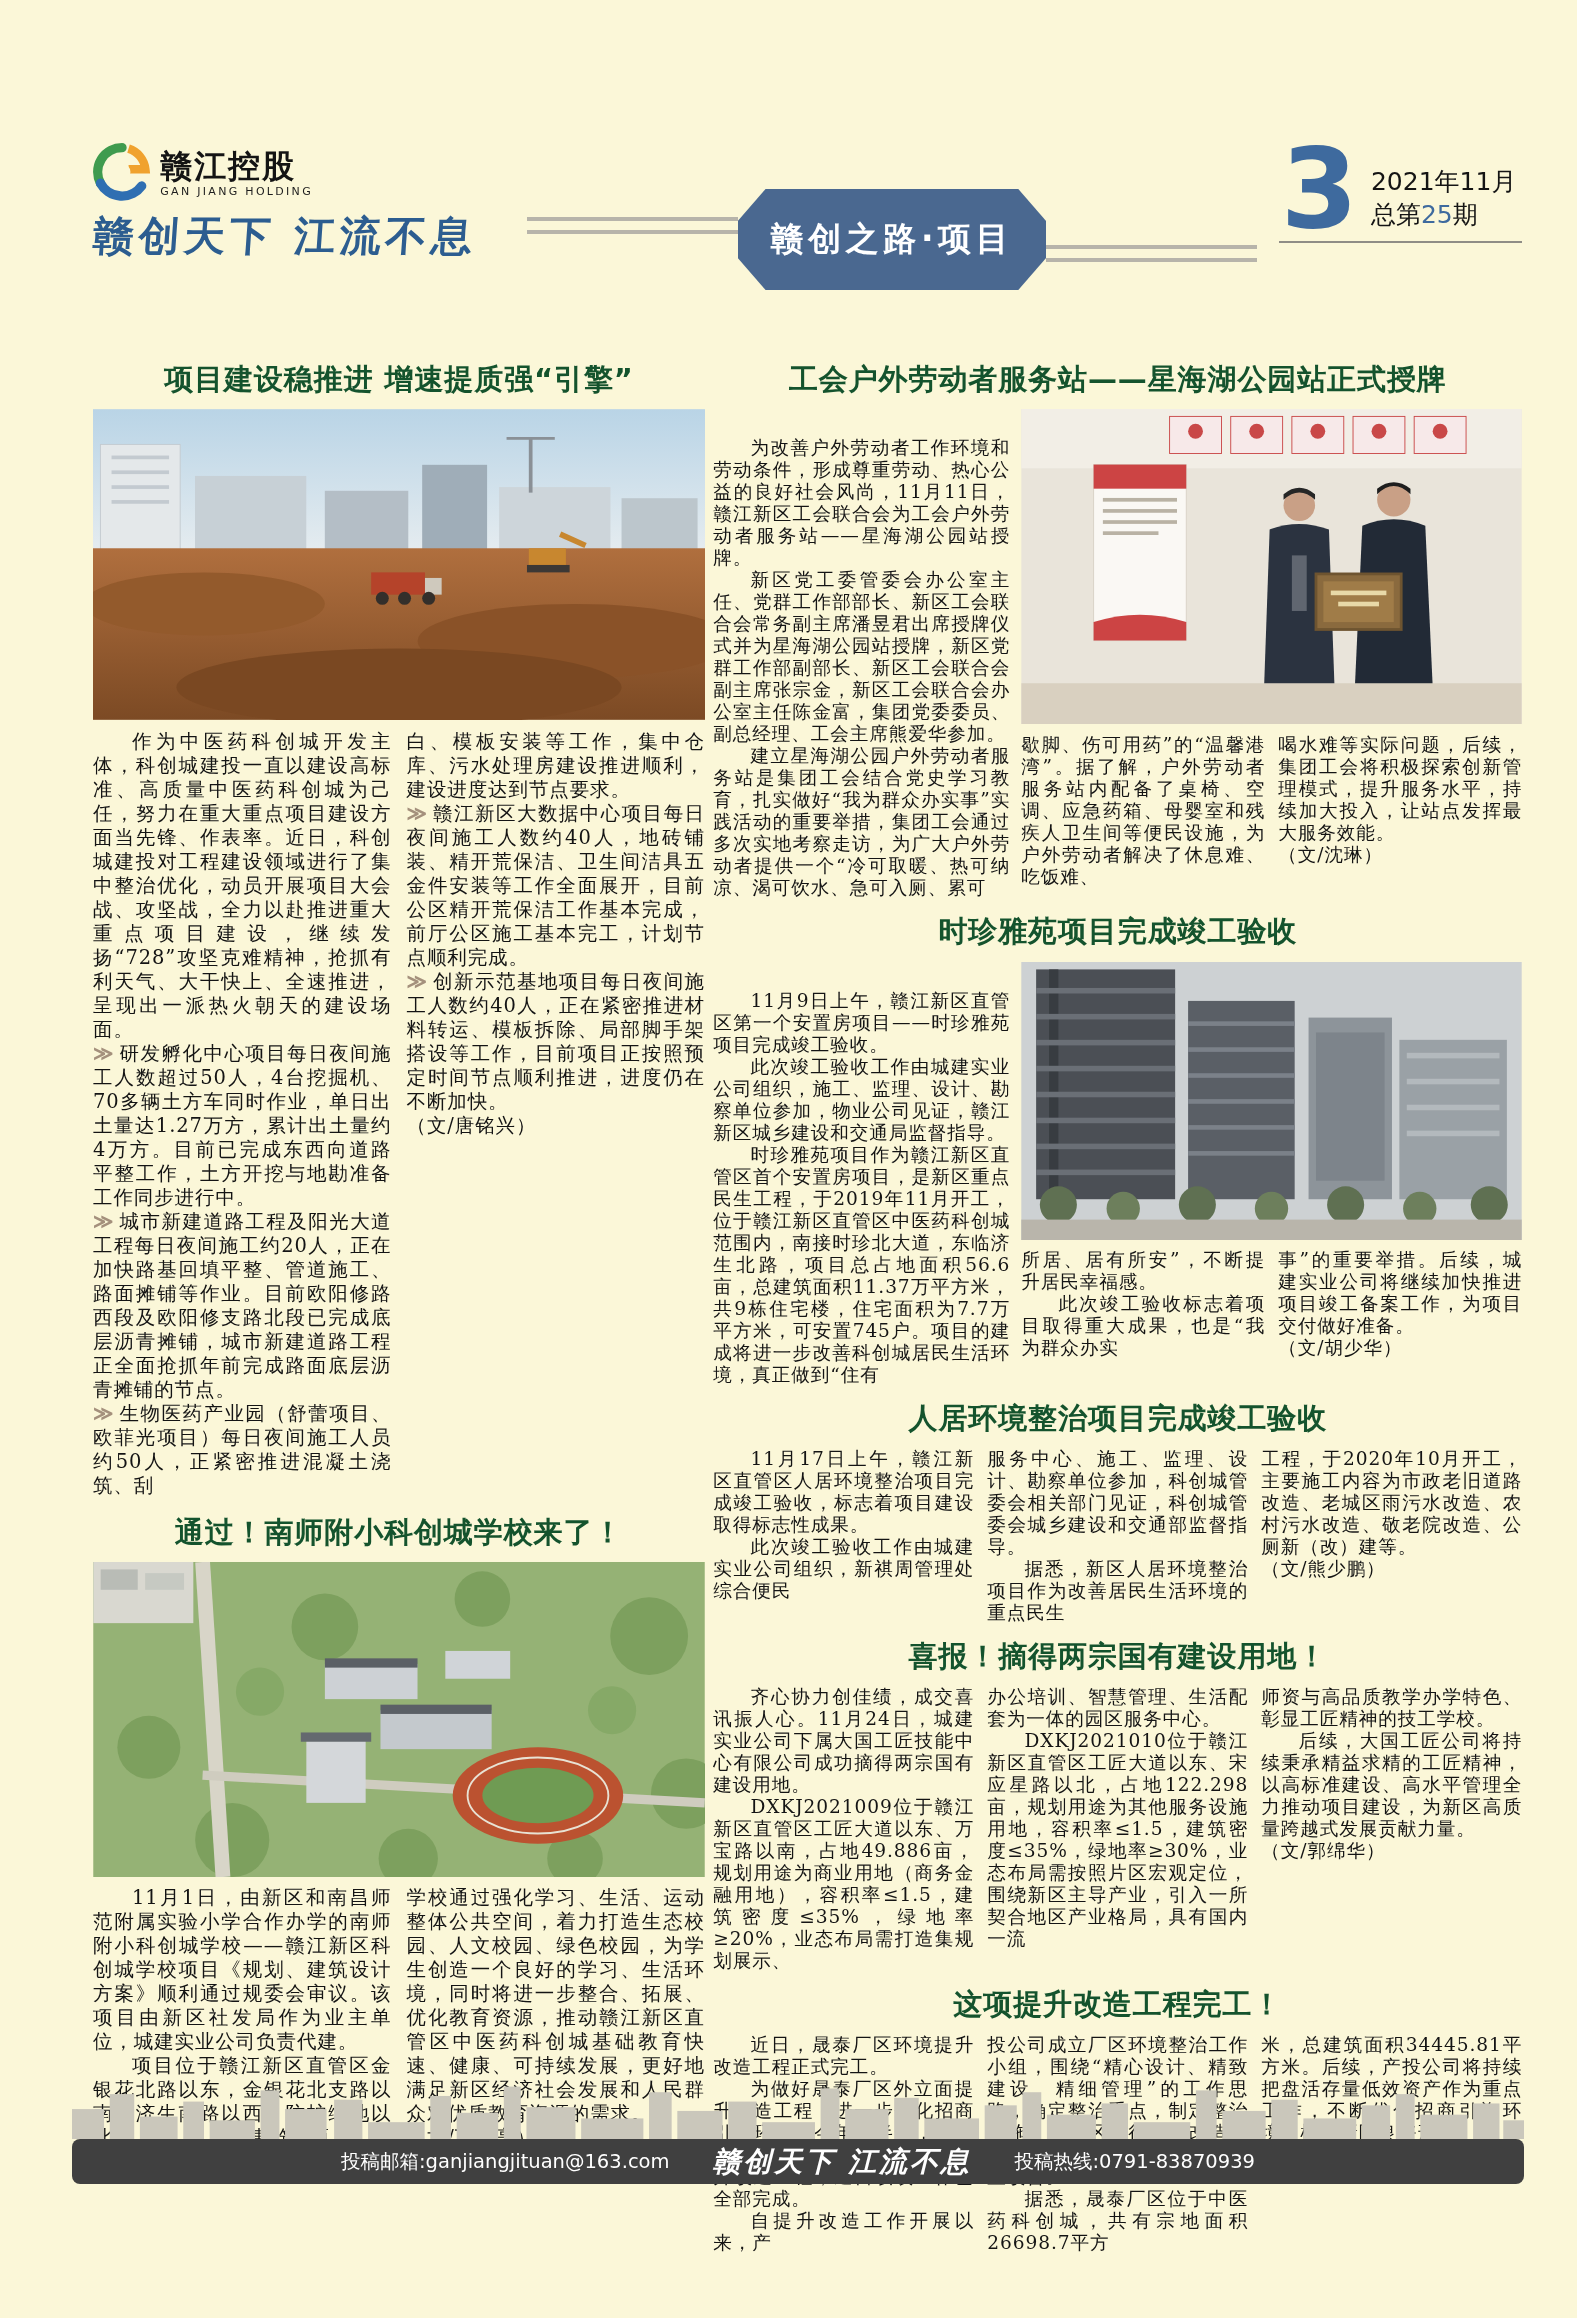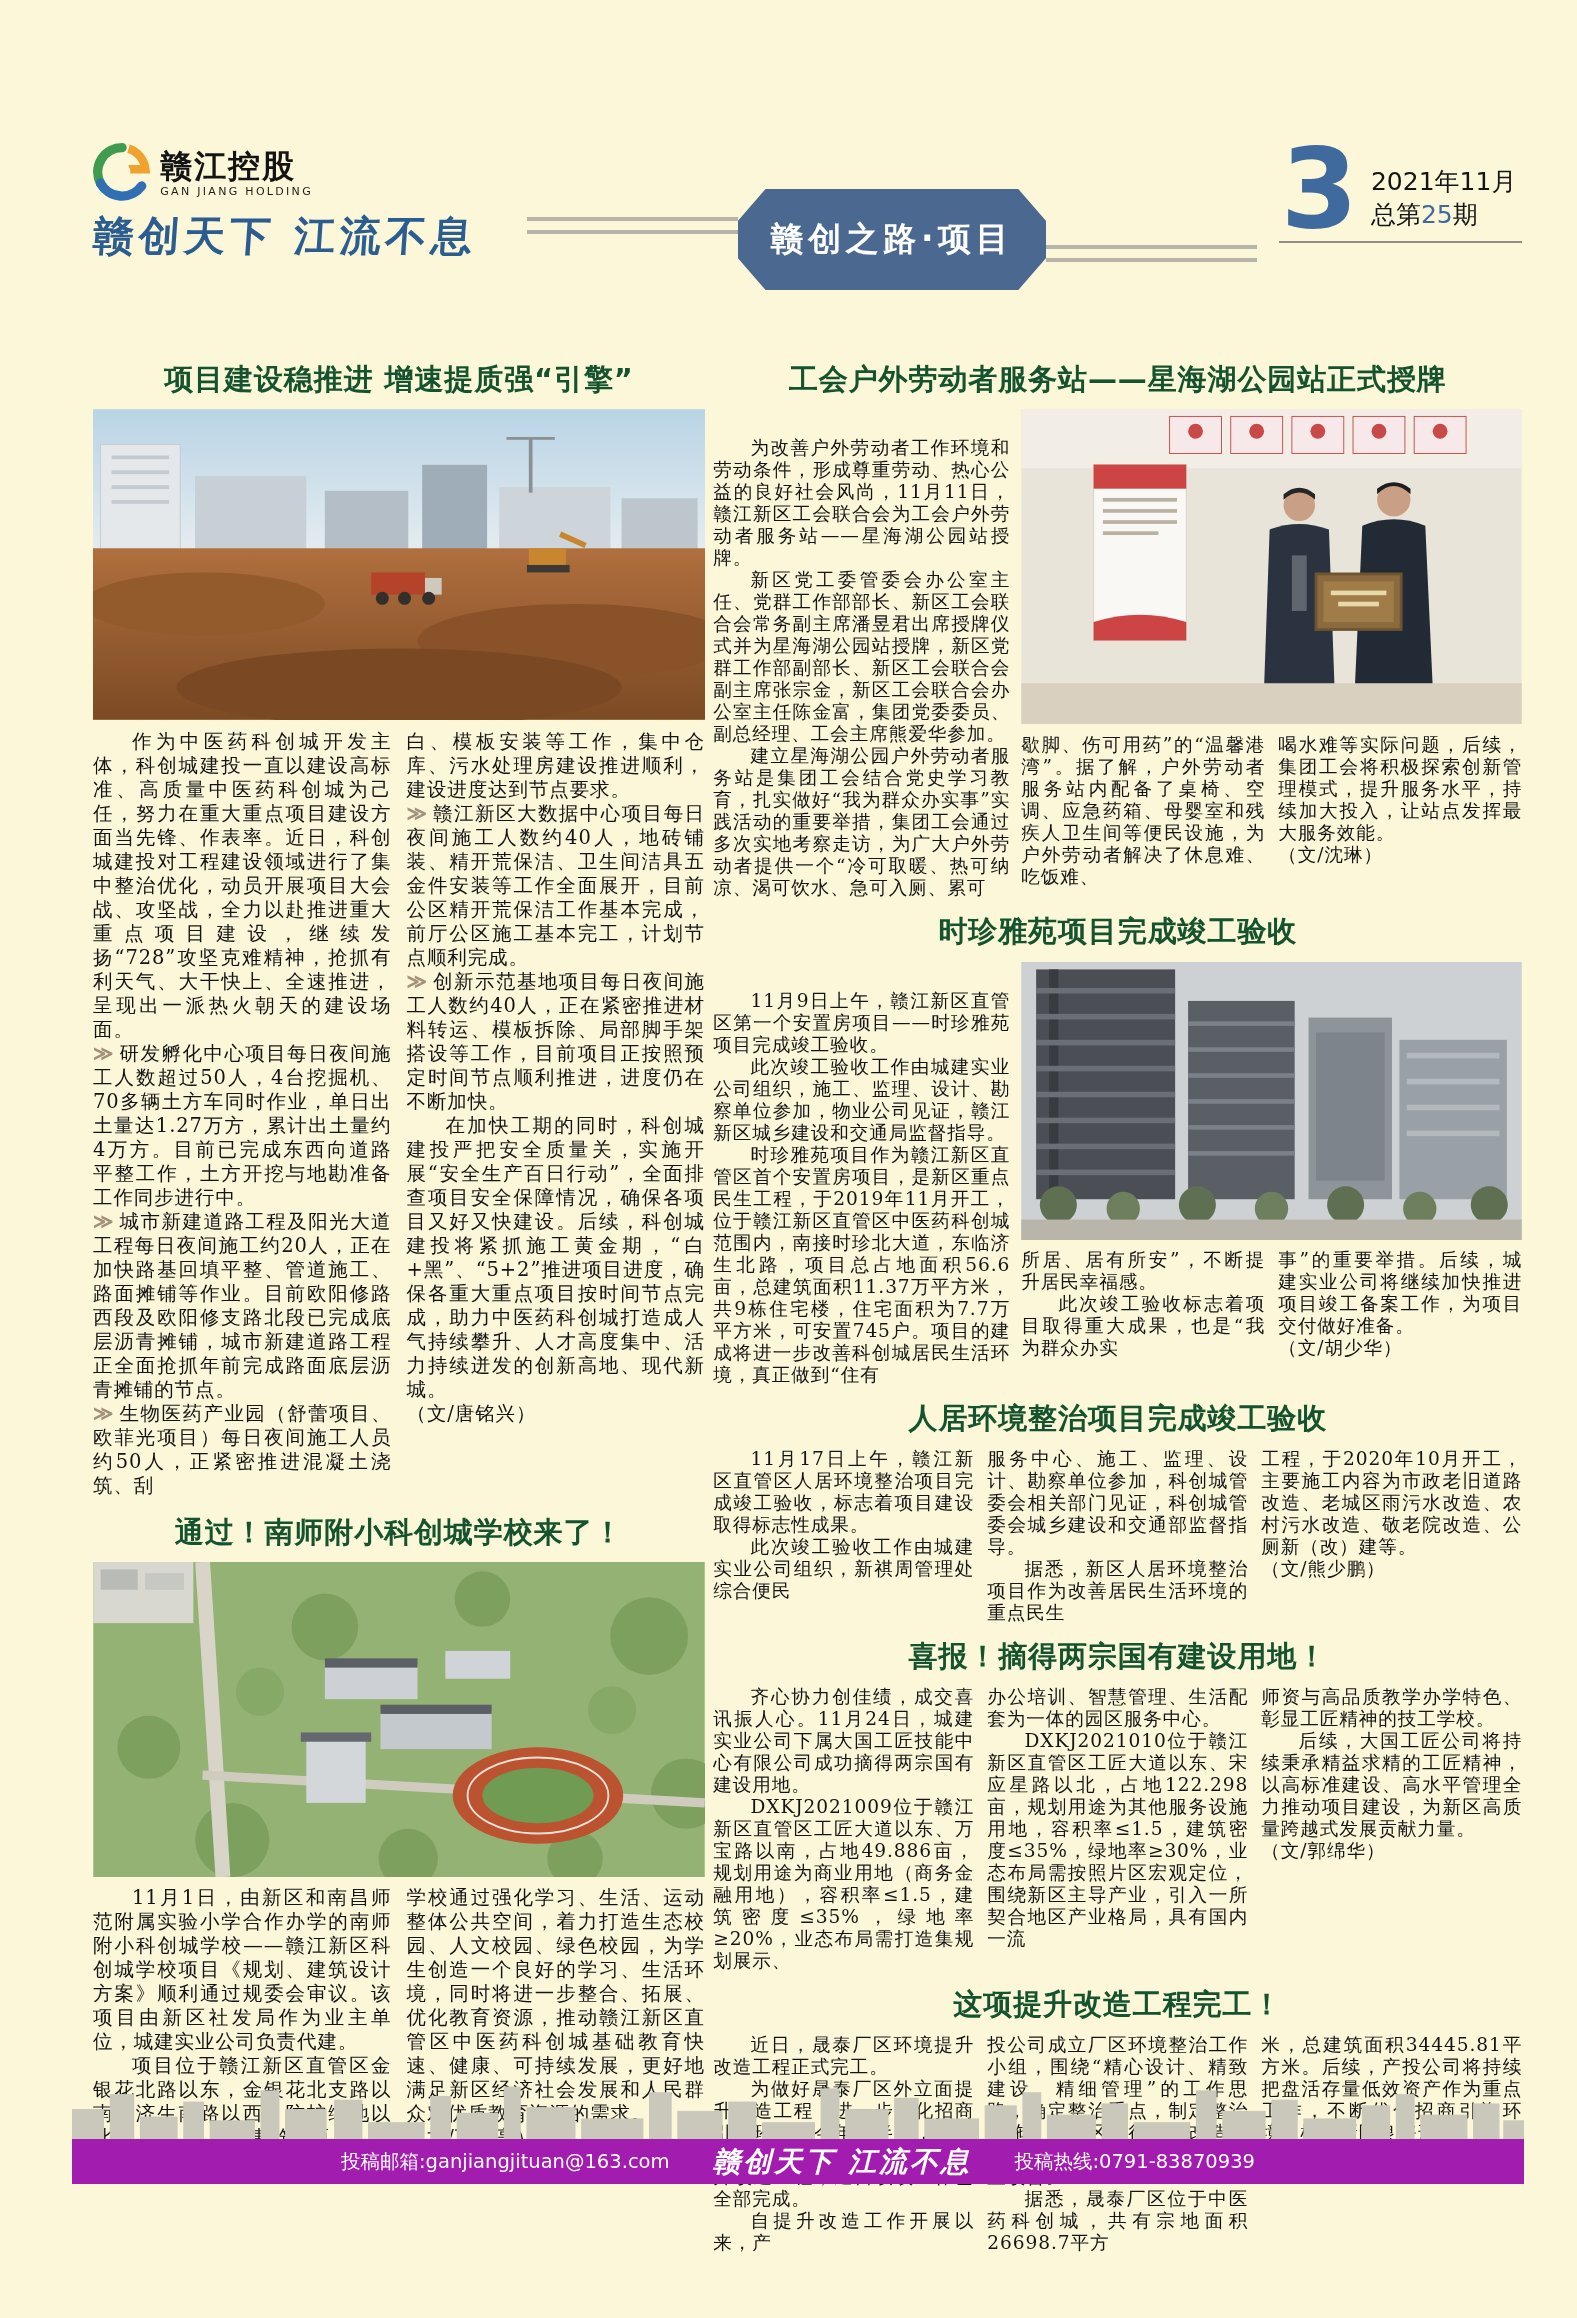--- a/index.html
+++ b/index.html
@@ -57,22 +57,22 @@
   .union-grid{display:flex;gap:11px;}
   .ug-left{width:297px;flex:none;margin-top:28px;}
   .ug-right{width:501px;flex:none;}
   .ug-sub{display:flex;gap:13px;margin-top:7.4px;}
   .ug-sub .bcol{flex:1;min-width:0;}
   .school{margin-top:15px;}
 
   
   .page-footer{position:absolute;left:72px;right:54px;top:2081px;}
   .skyline{display:block;}
-  .footbar{height:45px;background:#a21caf;display:flex;align-items:center;justify-content:center;
-           gap:43px;color:#fff;}
+  .footbar{height:45px;background:#404040;display:flex;align-items:center;justify-content:center;
+           gap:43px;color:#fff;border-radius:8px;}
   .foot-email,.foot-hotline{font-size:19.5px;font-family:"DejaVu Sans","Liberation Sans",sans-serif;}
   .foot-calli{font-size:28px;font-weight:bold;font-style:italic;letter-spacing:2.8px;white-space:nowrap;}
 </style>
 </head>
 <body>
 
 <div class="page">
   <div class="inner">
 
     <header class="masthead">
@@ -169,21 +169,20 @@
             <div class="bcol">
               <p class="ind">作为中医药科创城开发主体，科创城建投一直以建设高标准、高质量中医药科创城为己任，努力在重大重点项目建设方面当先锋、作表率。近日，科创城建投对工程建设领域进行了集中整治优化，动员开展项目大会战、攻坚战，全力以赴推进重大重点项目建设，继续发扬“728”攻坚克难精神，抢抓有利天气、大干快上、全速推进，呈现出一派热火朝天的建设场面。</p>
               <p><span class="marker">≫</span><span>研发孵化中心项目每日夜间施工人数超过50人，4台挖掘机、70多辆土方车同时作业，单日出土量达1.27万方，累计出土量约4万方。目前已完成东西向道路平整工作，土方开挖与地勘准备工作同步进行中。</span></p>
               <p><span class="marker">≫</span><span>城市新建道路工程及阳光大道工程每日夜间施工约20人，正在加快路基回填平整、管道施工、路面摊铺等作业。目前欧阳修路西段及欧阳修支路北段已完成底层沥青摊铺，城市新建道路工程正全面抢抓年前完成路面底层沥青摊铺的节点。</span></p>
               <p><span class="marker">≫</span><span>生物医药产业园（舒蕾项目、欧菲光项目）每日夜间施工人员约50人，正紧密推进混凝土浇筑、刮</span></p>
             </div>
             <div class="bcol">
               <p>白、模板安装等工作，集中仓库、污水处理房建设推进顺利，建设进度达到节点要求。</p>
               <p><span class="marker">≫</span><span>赣江新区大数据中心项目每日夜间施工人数约40人，地砖铺装、精开荒保洁、卫生间洁具五金件安装等工作全面展开，目前公区精开荒保洁工作基本完成，前厅公区施工基本完工，计划节点顺利完成。</span></p>
               <p><span class="marker">≫</span><span>创新示范基地项目每日夜间施工人数约40人，正在紧密推进材料转运、模板拆除、局部脚手架搭设等工作，目前项目正按照预定时间节点顺利推进，进度仍在不断加快。</span></p>
-              <p class="ind">在加快工期的同时，科创城建投严把安全质量关，实施开展“安全生产百日行动”，全面排查项目安全保障情况，确保各项目又好又快建设。后续，科创城建投将紧抓施工黄金期，“白+黑”、“5+2”推进项目进度，确保各重大重点项目按时间节点完成，助力中医药科创城打造成人气持续攀升、人才高度集中、活力持续迸发的创新高地、现代新城。</p>
               <p class="byline">（文/唐铭兴）</p>
             </div>
           </div>
         </article>
 
         <article class="school">
           <h2 class="art-title">通过！南师附小科创城学校来了！</h2>
           <span class="photo">
             <svg width="612" height="315" viewBox="0 0 660 340">
               <rect width="660" height="340" fill="#95b275"></rect>

